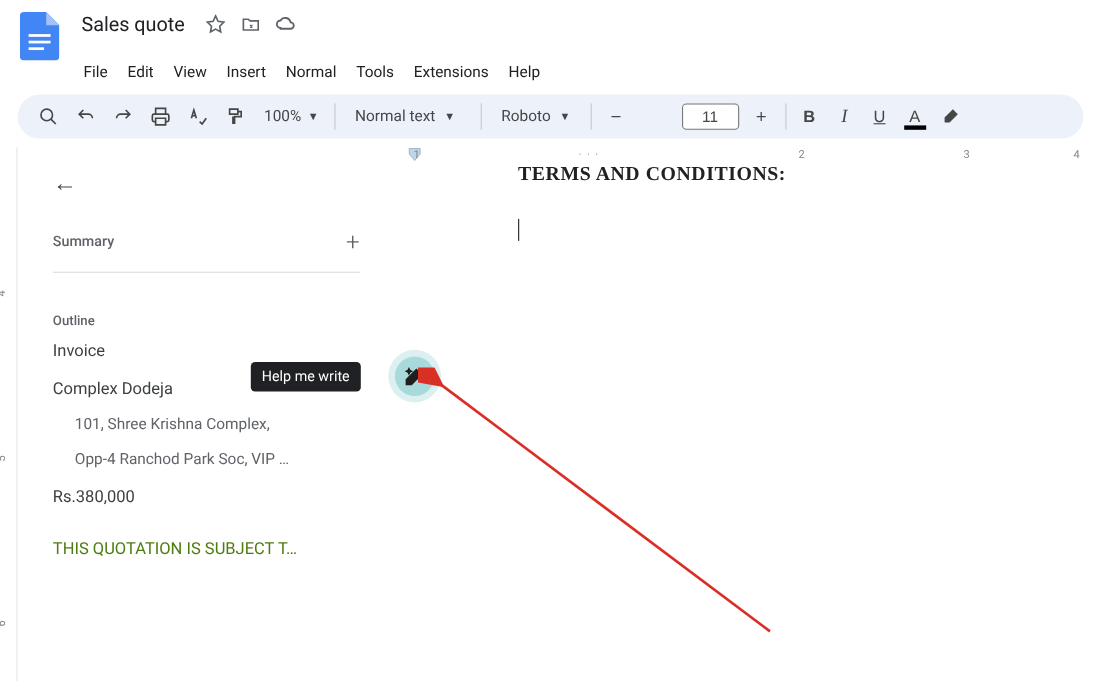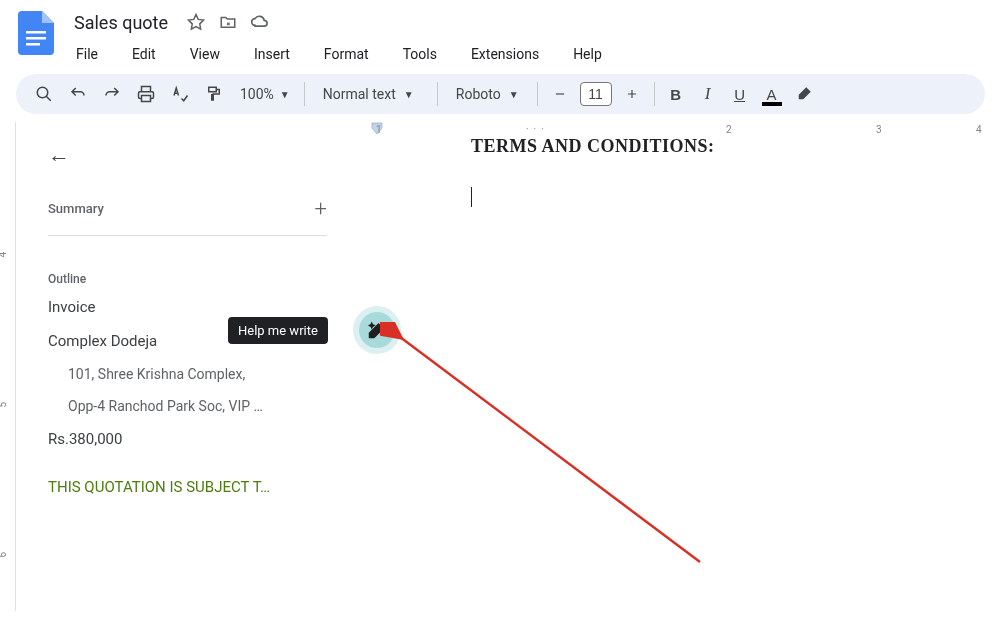--- a/index.html
+++ b/index.html
@@ -5,31 +5,31 @@
     * { margin: 0; padding: 0; box-sizing: border-box; }
     body { font-family: 'Google Sans', Roboto, Arial, sans-serif; background: #fff; color: #202124; overflow: hidden; }
     
     .header { display: flex; align-items: flex-start; padding: 8px 0 0 16px; gap: 12px; }
     .docs-logo { width: 40px; height: 50px; display: flex; align-items: center; justify-content: center; }
     .docs-logo svg { width: 36px; height: 44px; }
     .title-area { flex: 1; }
     .title-row { display: flex; align-items: center; gap: 12px; height: 28px; }
     .doc-title { font-size: 18px; color: #202124; padding: 2px 6px; }
     .title-icon { width: 20px; height: 20px; color: #5f6368; display: flex; align-items: center; justify-content: center; cursor: pointer; }
-    .menu-bar { display: flex; gap: 18px; margin-top: 6px; }
+    .menu-bar { display: flex; gap: 2px; margin-top: 18px; }
     .menu-item { padding: 4px 8px; font-size: 14px; color: #202124; cursor: pointer; border-radius: 4px; }
     
     .toolbar { display: flex; align-items: center; background: #edf2fa; border-radius: 24px; margin: 8px 16px; padding: 4px 12px; height: 40px; gap: 2px; }
     .tool-btn { width: 32px; height: 32px; display: flex; align-items: center; justify-content: center; color: #444746; cursor: pointer; border-radius: 4px; }
     .tool-sep { width: 1px; height: 24px; background: #c7c7c7; margin: 0 4px; }
     .zoom-select { display: flex; align-items: center; gap: 6px; padding: 0 8px; font-size: 14px; color: #444746; cursor: pointer; }
     .style-select { display: flex; align-items: center; gap: 8px; padding: 0 12px; font-size: 14px; color: #444746; cursor: pointer; min-width: 120px; }
     .font-select { display: flex; align-items: center; gap: 8px; padding: 0 12px; font-size: 14px; color: #444746; cursor: pointer; min-width: 80px; }
     .font-size-box { display: flex; align-items: center; gap: 4px; }
-    .font-size-input { width: 32px; height: 24px; border: 1px solid #747775; border-radius: 4px; text-align: center; font-size: 14px; background: #fff; color: #444746; }
+    .font-size-input { width: 52px; height: 24px; border: 1px solid #747775; border-radius: 4px; text-align: center; font-size: 14px; background: #fff; color: #444746; margin-left: 40px; }
     .format-btn { width: 30px; height: 30px; display: flex; align-items: center; justify-content: center; color: #444746; cursor: pointer; border-radius: 4px; font-size: 15px; font-family: 'Google Sans', sans-serif; }
     .format-btn.bold { font-weight: 700; }
     .format-btn.italic { font-style: italic; font-family: serif; font-size: 17px; }
     .format-btn.underline { text-decoration: underline; }
     .dropdown-arrow { font-size: 10px; color: #444746; }
     .text-color-btn { position: relative; }
     .text-color-underline { position: absolute; bottom: 3px; left: 5px; right: 5px; height: 4px; background: #000; }
     
     .workspace { display: flex; position: relative; height: calc(100vh - 130px); }
     
@@ -93,21 +93,21 @@
           <svg width="20" height="20" viewBox="0 0 24 24" fill="none" stroke="#5f6368" stroke-width="2">
             <path d="M6 16a4 4 0 010-8 6 6 0 0111 2 3.5 3.5 0 010 7H6z"></path>
           </svg>
         </span>
     </div>
     <div class="menu-bar">
       <span class="menu-item">File</span>
       <span class="menu-item">Edit</span>
       <span class="menu-item">View</span>
       <span class="menu-item">Insert</span>
-      <span class="menu-item">Format</span>
+      <span class="menu-item">Normal</span>
       <span class="menu-item">Tools</span>
       <span class="menu-item">Extensions</span>
       <span class="menu-item">Help</span>
     </div>
   </div>
 </div>
 
 <div class="toolbar">
   <div class="tool-btn">
       <svg width="18" height="18" viewBox="0 0 24 24" fill="none" stroke="#444746" stroke-width="2">

